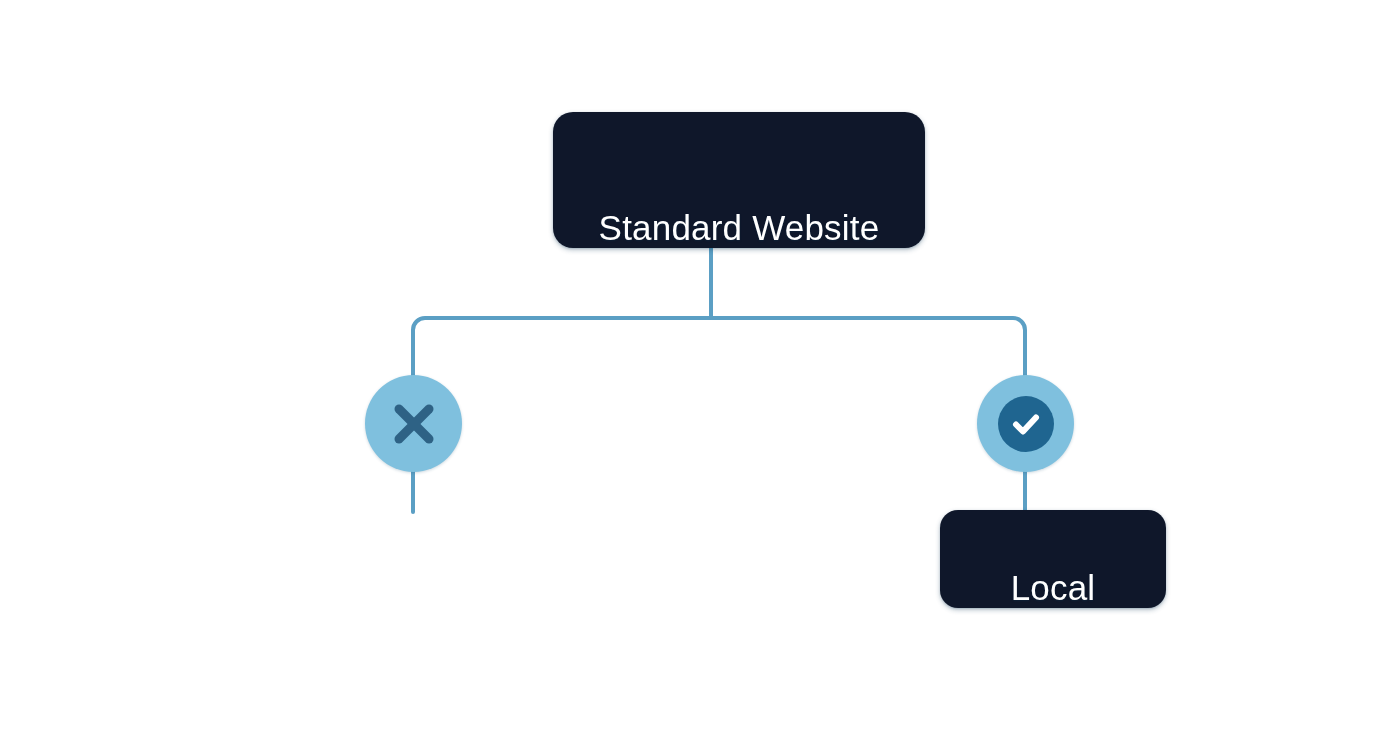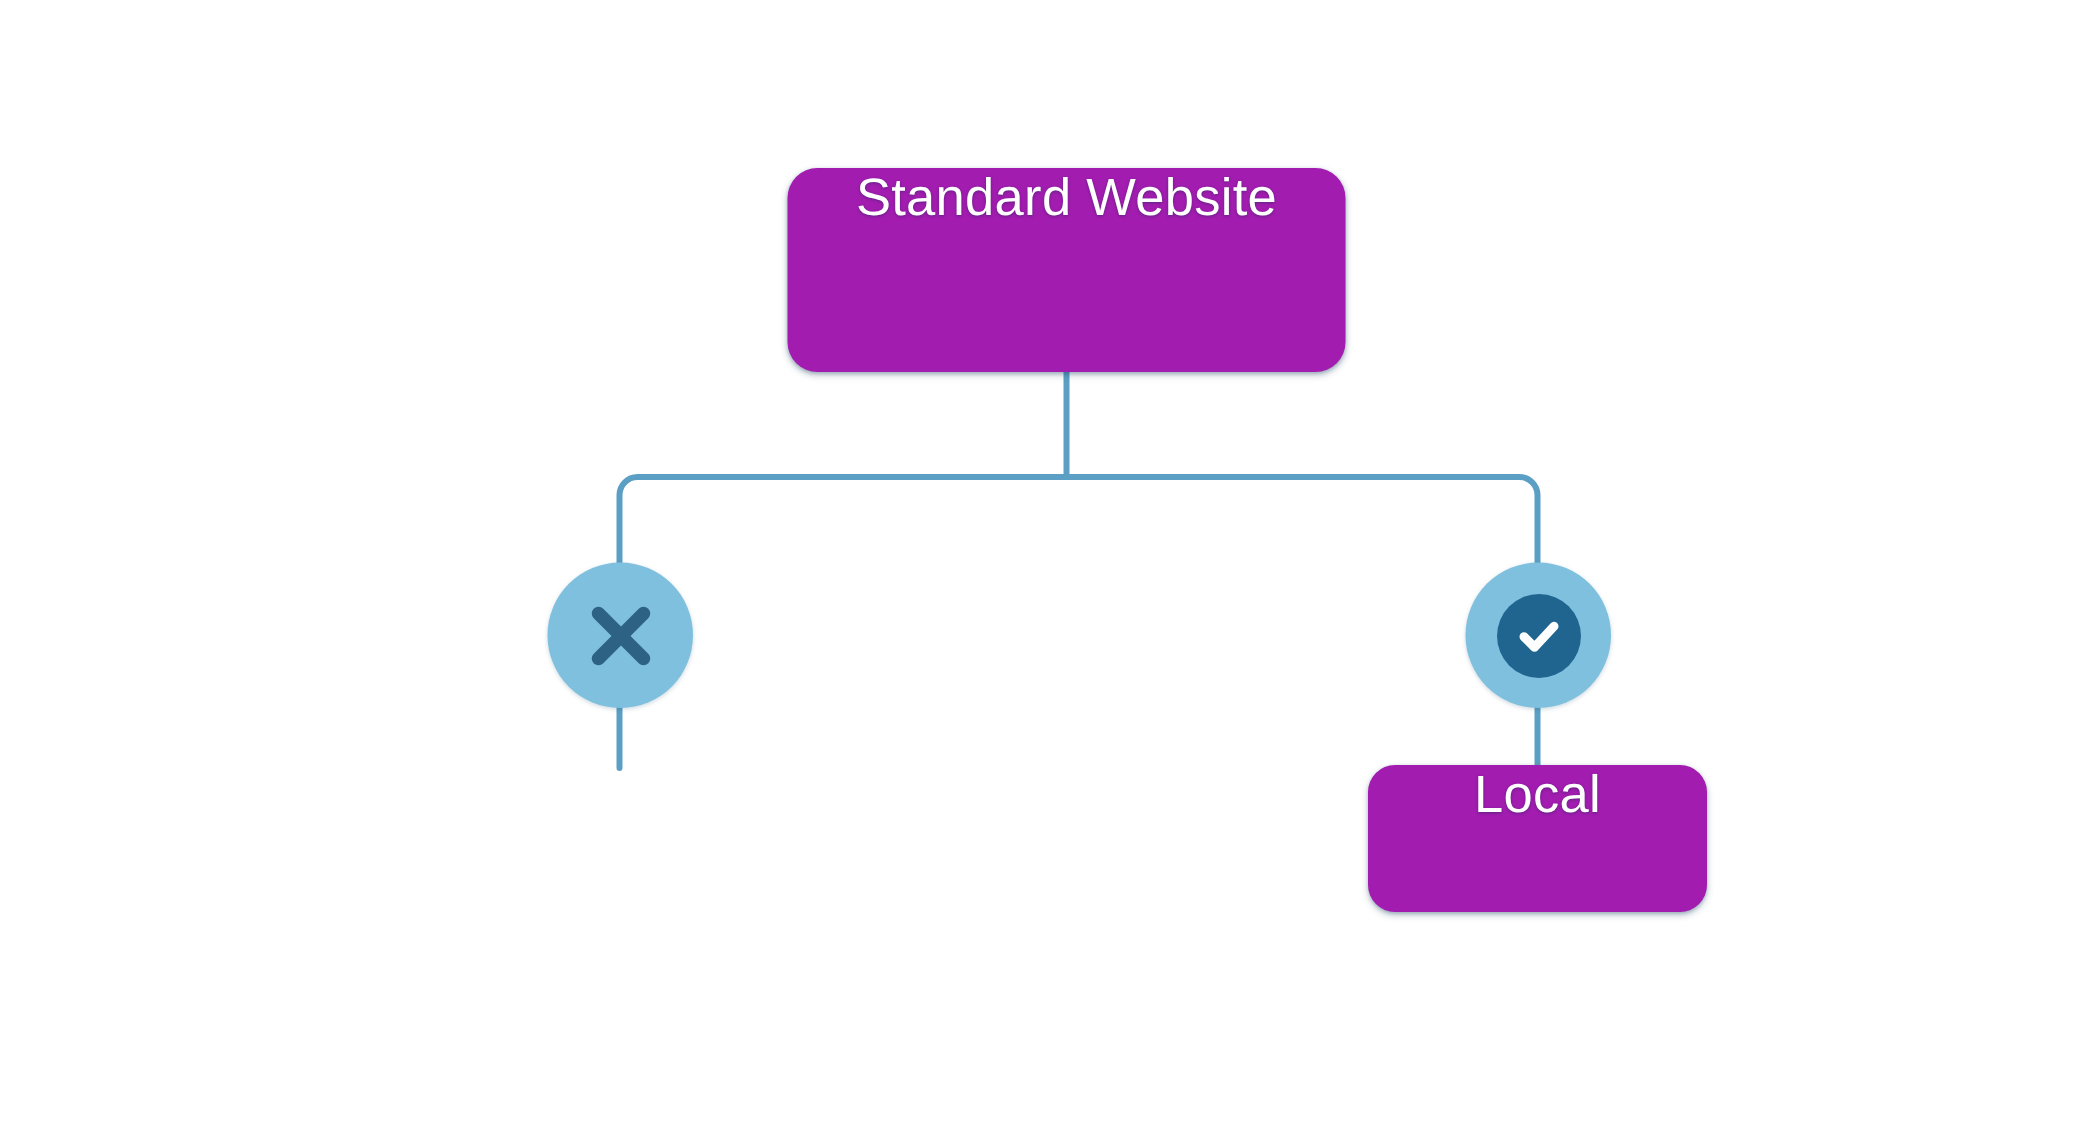--- a/index.html
+++ b/index.html
@@ -24,27 +24,28 @@
     position: absolute;
     left: 0;
     top: 0;
     width: 1392px;
     height: 752px;
     pointer-events: none;
   }
   .node {
     position: absolute;
     box-sizing: border-box;
-    background: #a21caf;
+    background: #0f172a;
     border-radius: 18px;
     display: flex;
-    align-items: flex-start;
+    align-items: flex-end;
     justify-content: center;
     box-shadow: 0 2px 5px rgba(20, 60, 90, 0.30),
                 0 1px 2px rgba(20, 60, 90, 0.18);
+    margin-left: 28px;
   }
   .node-label {
     color: #ffffff;
     font-family: "Liberation Sans", sans-serif;
     font-weight: 400;
     letter-spacing: 0.2px;
     white-space: nowrap;
     text-shadow: 0 1px 2px rgba(12, 45, 70, 0.45);
   }
   #node-root {

